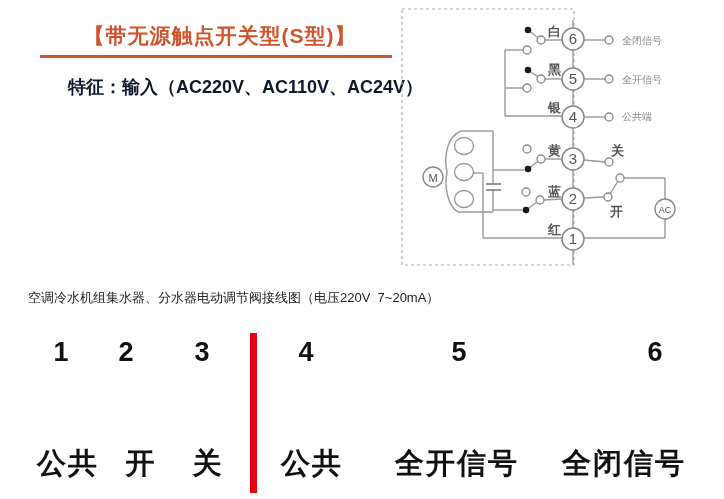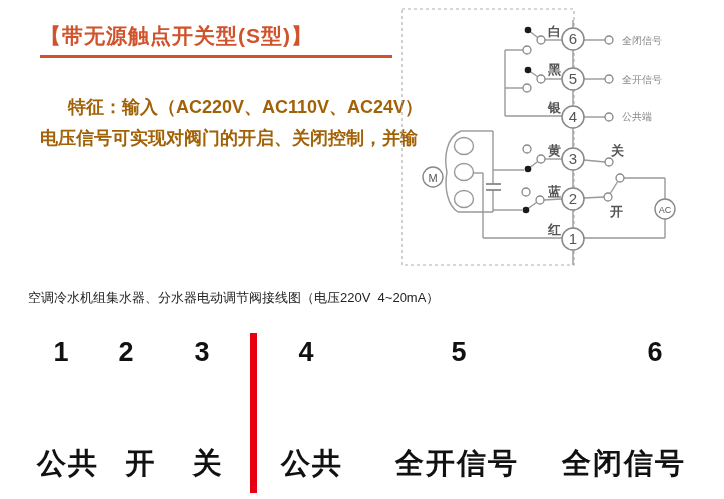--- a/index.html
+++ b/index.html
@@ -3,28 +3,28 @@
 <meta charset="utf-8">
 <style>
   html,body{margin:0;padding:0;background:#fff;}
   .page{
     position:relative;width:724px;height:499px;background:#ffffff;overflow:hidden;
     font-family:"Liberation Sans","DejaVu Sans",sans-serif;
   }
   
   .doc-title{
     position:absolute;left:40px;top:22px;width:360px;
-    font-size:21px;font-weight:700;color:#d0532b;letter-spacing:1px;white-space:nowrap;
+    font-size:21px;font-weight:700;color:#d0532b;letter-spacing:1px;white-space:nowrap;text-align:center;
   }
   .title-underline{
     position:absolute;left:40px;top:55px;width:352px;height:3px;background:#d0532b;
   }
   .description{
     position:absolute;left:40px;top:72px;width:370px;
-    font-size:18px;font-weight:700;color:#a16207;line-height:31px;margin-top:20px;
+    font-size:18px;font-weight:700;color:#0f172a;line-height:31px;
   }
   .description .line{white-space:nowrap;}
   .description .indent{padding-left:28px;}
   
   .caption{
     position:absolute;left:28px;top:289px;
     font-size:13px;font-weight:500;color:#222;white-space:pre;
   }
   
   .diagram{position:absolute;left:395px;top:0;}
@@ -44,21 +44,20 @@
 </head>
 <body>
 
 <div class="page">
 
   <div class="doc-title">【带无源触点开关型(S型)】</div>
   <div class="title-underline"></div>
 
   <div class="description">
     <div class="line indent">特征：输入（AC220V、AC110V、AC24V）</div>
-    <div class="line">电压信号可实现对阀门的开启、关闭控制，并输</div>
   </div>
 
   <svg class="diagram" width="329" height="285" viewBox="395 0 329 285" font-family="Liberation Sans, DejaVu Sans, sans-serif">
 
     <rect x="402" y="9" width="172" height="256" fill="none" stroke="#b0b0b0" stroke-width="1.2" stroke-dasharray="3 3"></rect>
 
     <g stroke="#999" stroke-width="1.4" fill="none">
       <path d="M573,20 V265"></path>
       <path d="M584,40 H605"></path>
       <path d="M584,79 H605"></path>
@@ -165,21 +164,21 @@
       <text x="622" y="44">全闭信号</text>
       <text x="622" y="83">全开信号</text>
       <text x="622" y="120">公共端</text>
     </g>
     <g fill="#555" font-size="13" font-weight="600" text-anchor="start">
       <text x="611" y="155">关</text>
       <text x="610" y="216">开</text>
     </g>
   </svg>
 
-  <div class="caption">空调冷水机组集水器、分水器电动调节阀接线图（电压220V  4~20mA）</div>
+  <div class="caption">空调冷水机组集水器、分水器电动调节阀接线图（电压220V  7~20mA）</div>
 
   <div>
     <span class="tbl-num" style="left:61px">1</span>
     <span class="tbl-num" style="left:126px">2</span>
     <span class="tbl-num" style="left:202px">3</span>
     <span class="tbl-num" style="left:306px">4</span>
     <span class="tbl-num" style="left:459px">5</span>
     <span class="tbl-num" style="left:655px">6</span>
 
     <div class="red-divider"></div>

